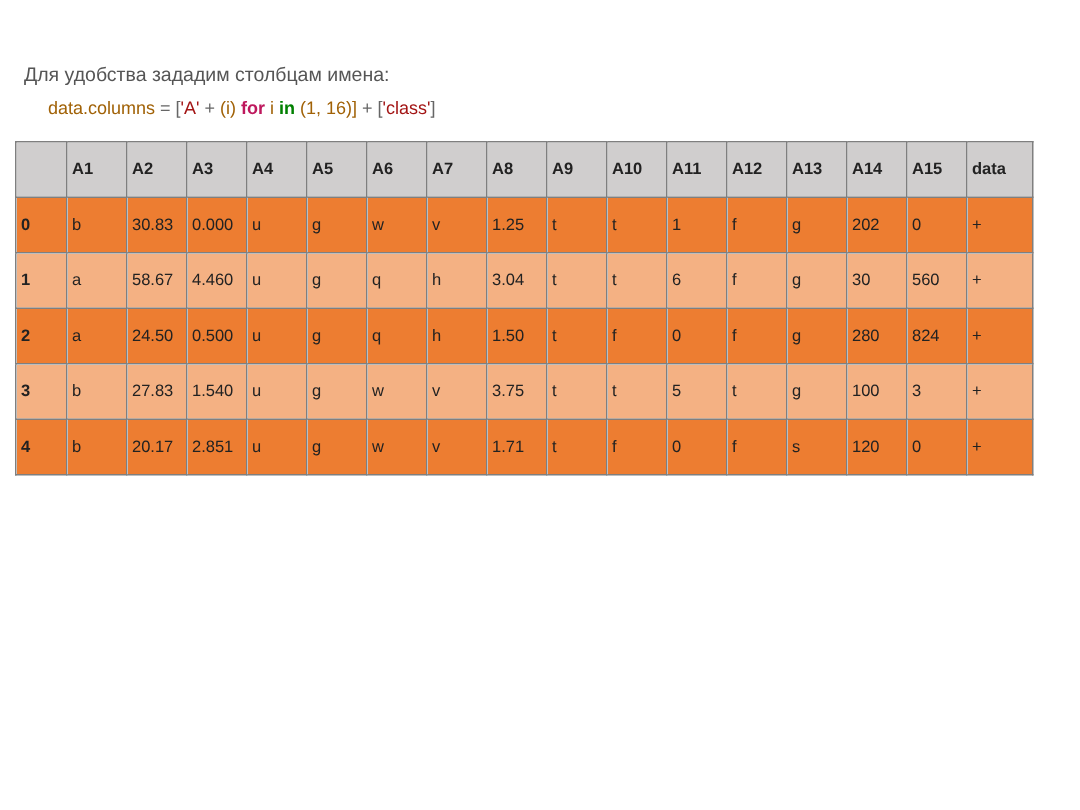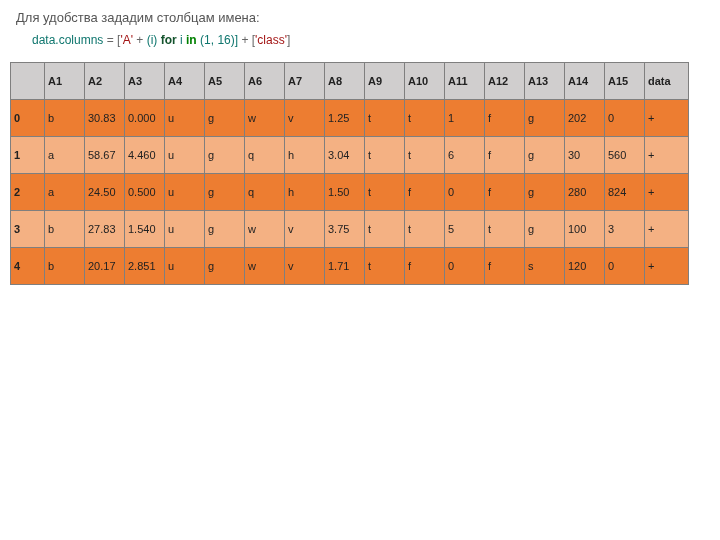--- a/index.html
+++ b/index.html
@@ -8,33 +8,34 @@
     width: 720px;
     height: 540px;
     background: #ffffff;
     font-family: Arial, sans-serif;
     color: #333;
   }
   .intro {
     font-size: 13px;
     color: #555;
     padding: 10px 0 4px 16px;
+    margin-top: 32px;
   }
   .code-block {
     padding: 0 0 10px 32px;
     font-family: Arial, sans-serif;
     font-size: 12px;
     color: #666;
     line-height: 1.9;
   }
   .code-line { white-space: pre; }
   .tok-punct { color: #666; }
   .tok-str   { color: #a31515; }  
-  .tok-ident { color: #0f766e; }
-  .tok-kw    { color: #14532d; font-weight: bold; } 
+  .tok-ident { color: #a16207; }
+  .tok-kw    { color: #be185d; font-weight: bold; } 
   .tok-kw2   { color: #008000; font-weight: bold; margin-top: 47px; }
 
   table.data {
     border-collapse: collapse;
     width: 562px;
     margin: 0 0 0 10px;
     table-layout: fixed;
   }
   table.data th, table.data td {
     border: 1px solid #7f7f7f;

